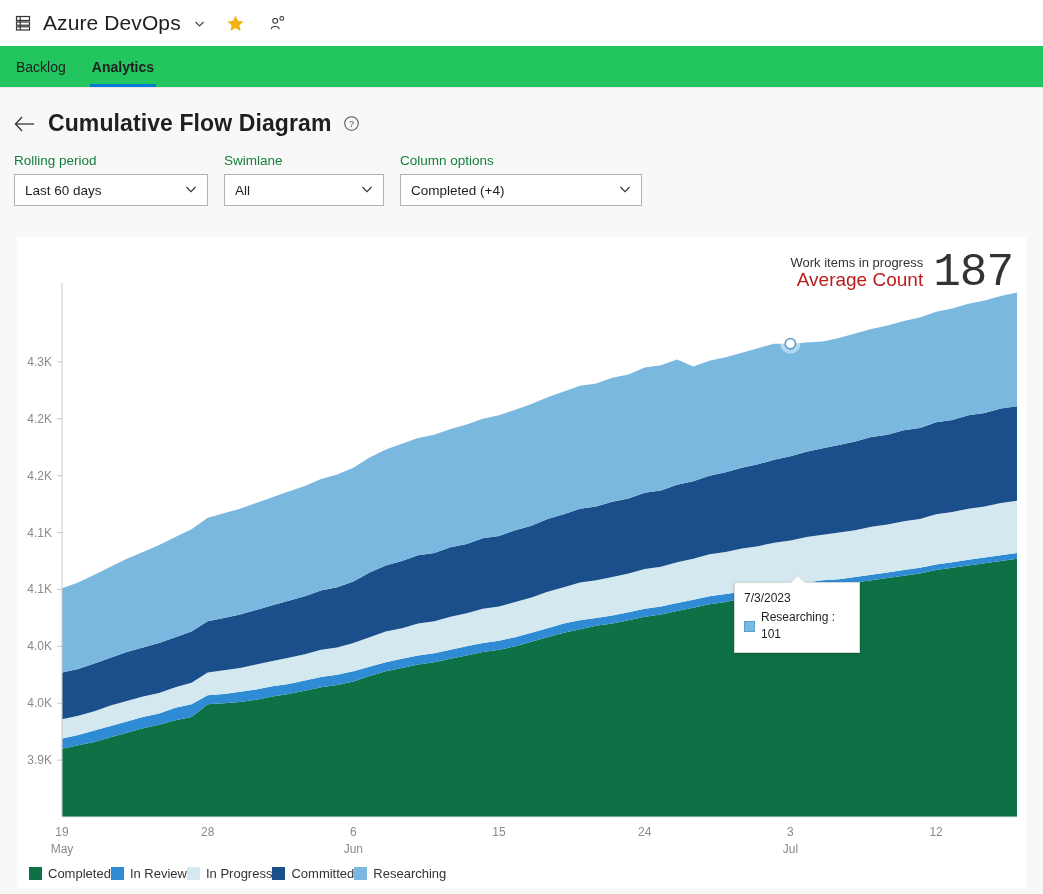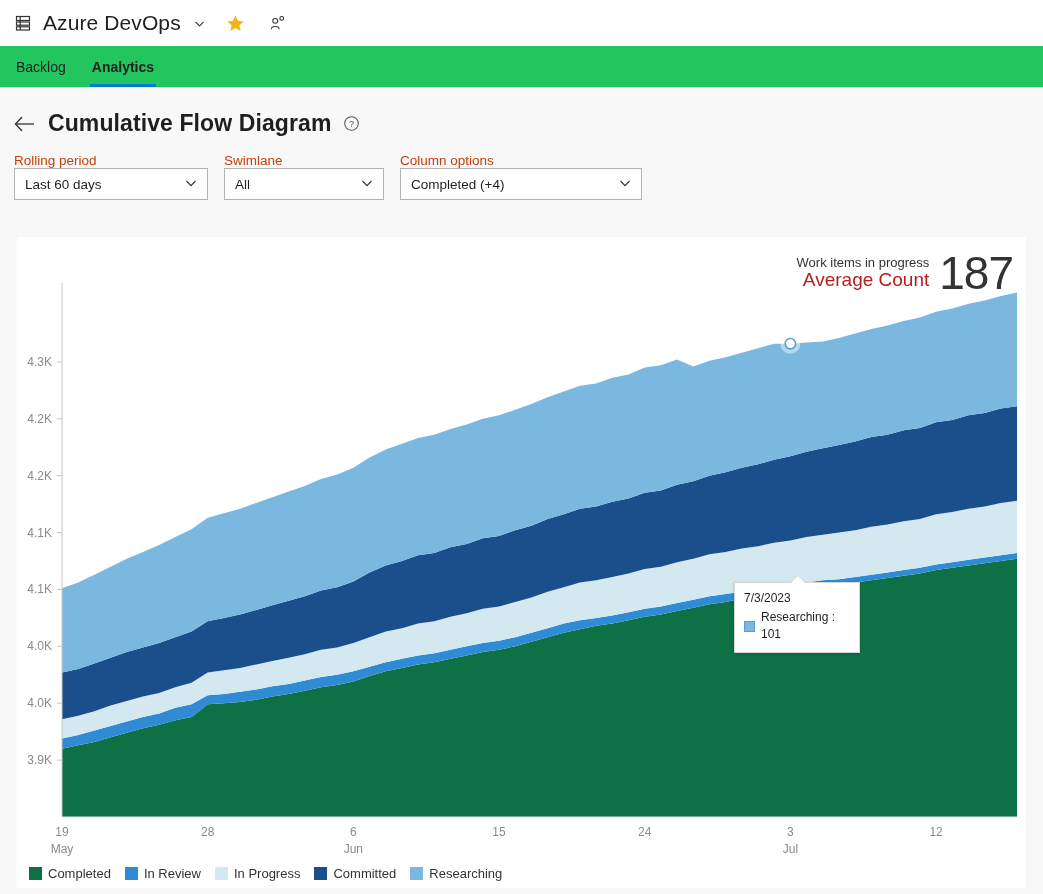--- a/index.html
+++ b/index.html
@@ -77,21 +77,22 @@
   .help-icon { display: flex; align-items: center; cursor: pointer; }
 
   
   .filters {
     display: flex;
     gap: 16px;
     padding: 16px 0 0 14px;
   }
   .filter-label {
     font-size: 13.5px;
-    color: #c2410c;
+    color: #15803d;
+    margin-bottom: 6px;
   }
   .dropdown {
     height: 32px;
     background: #ffffff;
     border: 1px solid #b3b3b3;
     display: flex;
     align-items: center;
     justify-content: space-between;
     padding: 0 9px 0 10px;
     font-size: 13.5px;
@@ -122,20 +123,21 @@
   }
   .metric-labels { text-align: right; padding-top: 3px; }
   .metric-l1 { font-size: 13px; color: #333; line-height: 17px; }
   .metric-l2 { font-size: 19px; color: #b91c1c; line-height: 17px; }
   .metric-value {
     font-size: 46px;
     color: #333;
     line-height: 44px;
     font-weight: 300;
     letter-spacing: -1px;
+    font-family: Liberation Mono, monospace;
   }
 
   .plot-wrap { position: absolute; left: 0; top: 0; width: 1009px; height: 651px; }
   svg.plot { display: block; }
 
   .axis-text { font-family: "Liberation Sans", sans-serif; font-size: 12px; fill: #8a8a8a; }
   .axis-text-x { font-family: "Liberation Sans", sans-serif; font-size: 12px; fill: #8a8a8a; }
 
   
   .tooltip {
@@ -168,21 +170,20 @@
     filter: drop-shadow(0 -1px 0 #d6d6d6);
   }
 
   
   .legend {
     position: absolute;
     left: 29px;
     top: 866px;
     display: flex;
     align-items: center;
-    gap: 14px;
   }
   .legend-item { display: flex; align-items: center; gap: 6px; font-size: 13px; color: #333; cursor: pointer; }
   .legend-swatch { width: 13px; height: 13px; flex: 0 0 auto; }
 </style>
 </head>
 <body>
 
 <div class="topbar">
   <span class="org-logo">
     <svg width="19" height="19" viewBox="0 0 19 19">

